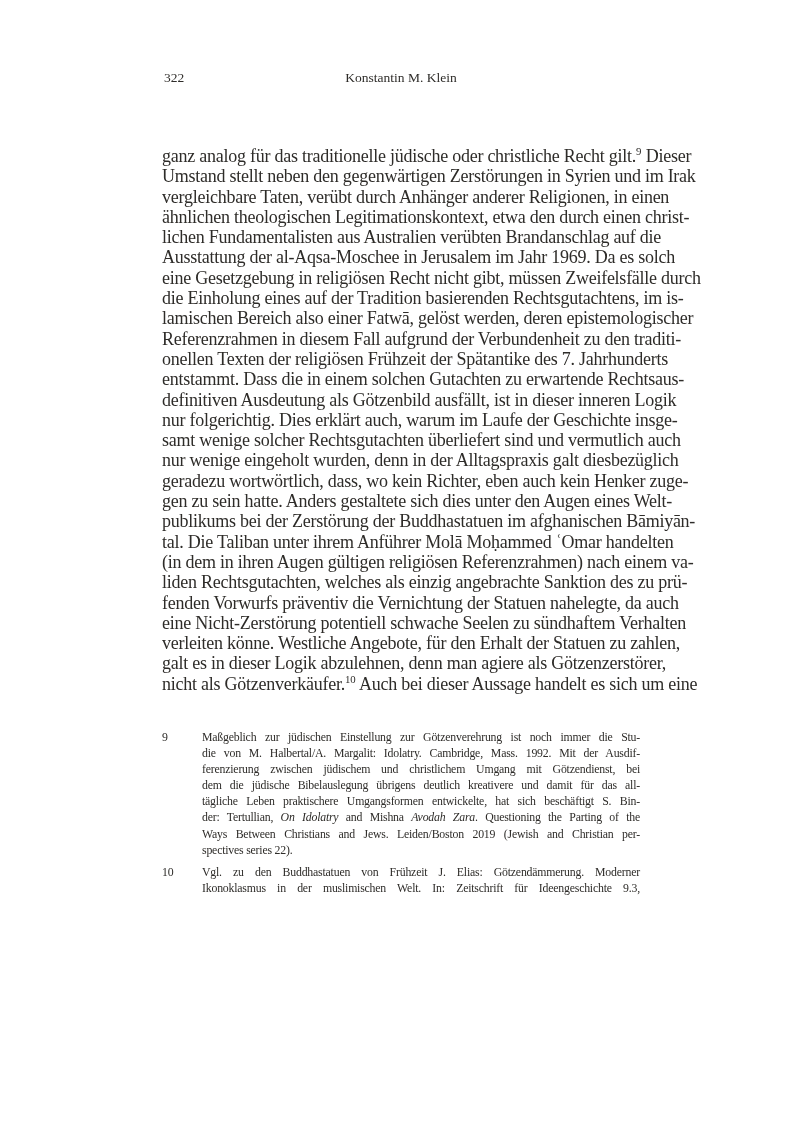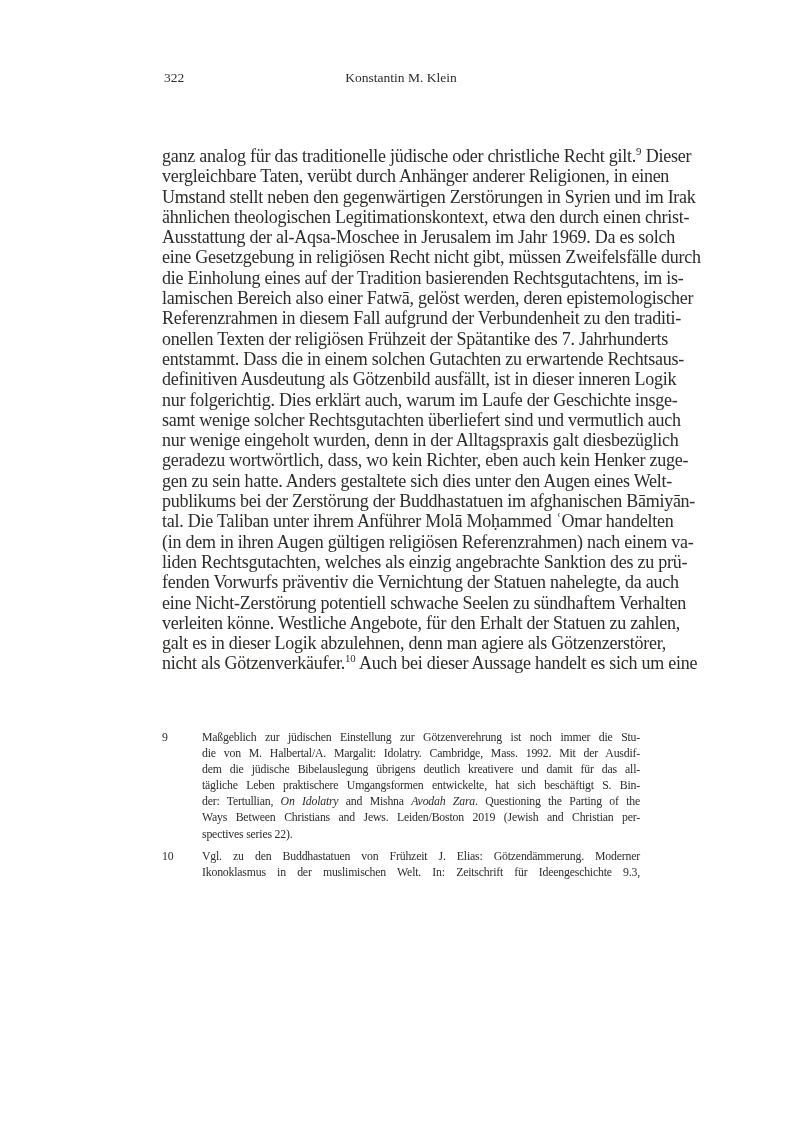--- a/index.html
+++ b/index.html
@@ -93,23 +93,24 @@
 <body>
 
 <div class="page">
   <header class="running-header">
     <span class="page-number">322</span>
     <span class="running-head">Konstantin M. Klein</span>
   </header>
 
   <main class="body-text" id="body-text">
       <div class="line">ganz analog für das traditionelle jüdische oder christliche Recht gilt.<sup>9</sup> Dieser</div>
+      <div class="line">Umstand stellt neben den gegenwärtigen Zerstörungen in Syrien und im Irak</div>
       <div class="line">vergleichbare Taten, verübt durch Anhänger anderer Religionen, in einen</div>
-      <div class="line">Umstand stellt neben den gegenwärtigen Zerstörungen in Syrien und im Irak</div>
       <div class="line">ähnlichen theologischen Legitimationskontext, etwa den durch einen christ-</div>
+      <div class="line">lichen Fundamentalisten aus Australien verübten Brandanschlag auf die</div>
       <div class="line">Ausstattung der al-Aqsa-Moschee in Jerusalem im Jahr 1969. Da es solch</div>
       <div class="line">eine Gesetzgebung in religiösen Recht nicht gibt, müssen Zweifelsfälle durch</div>
       <div class="line">die Einholung eines auf der Tradition basierenden Rechtsgutachtens, im is-</div>
       <div class="line">lamischen Bereich also einer Fatwā, gelöst werden, deren epistemologischer</div>
       <div class="line">Referenzrahmen in diesem Fall aufgrund der Verbundenheit zu den traditi-</div>
       <div class="line">onellen Texten der religiösen Frühzeit der Spätantike des 7. Jahrhunderts</div>
       <div class="line">entstammt. Dass die in einem solchen Gutachten zu erwartende Rechtsaus-</div>
       <div class="line">definitiven Ausdeutung als Götzenbild ausfällt, ist in dieser inneren Logik</div>
       <div class="line">nur folgerichtig. Dies erklärt auch, warum im Laufe der Geschichte insge-</div>
       <div class="line">samt wenige solcher Rechtsgutachten überliefert sind und vermutlich auch</div>
@@ -126,20 +127,21 @@
       <div class="line">galt es in dieser Logik abzulehnen, denn man agiere als Götzenzerstörer,</div>
       <div class="line">nicht als Götzenverkäufer.<sup>10</sup> Auch bei dieser Aussage handelt es sich um eine</div>
     </main>
 
   <section class="footnotes" id="footnotes">
       <div class="footnote">
         <div class="fn-num">9</div>
         <div class="fn-body">
           <div class="fn-line">Maßgeblich zur jüdischen Einstellung zur Götzenverehrung ist noch immer die Stu-</div>
           <div class="fn-line">die von M. Halbertal/A. Margalit: Idolatry. Cambridge, Mass. 1992. Mit der Ausdif-</div>
+          <div class="fn-line">ferenzierung zwischen jüdischem und christlichem Umgang mit Götzendienst, bei</div>
           <div class="fn-line">dem die jüdische Bibelauslegung übrigens deutlich kreativere und damit für das all-</div>
           <div class="fn-line">tägliche Leben praktischere Umgangsformen entwickelte, hat sich beschäftigt S. Bin-</div>
           <div class="fn-line">der: Tertullian, <em>On Idolatry</em> and Mishna <em>Avodah Zara</em>. Questioning the Parting of the</div>
           <div class="fn-line">Ways Between Christians and Jews. Leiden/Boston 2019 (Jewish and Christian per-</div>
           <div class="fn-line flush">spectives series 22).</div>
         </div>
       </div>
       <div class="footnote">
         <div class="fn-num">10</div>
         <div class="fn-body">

